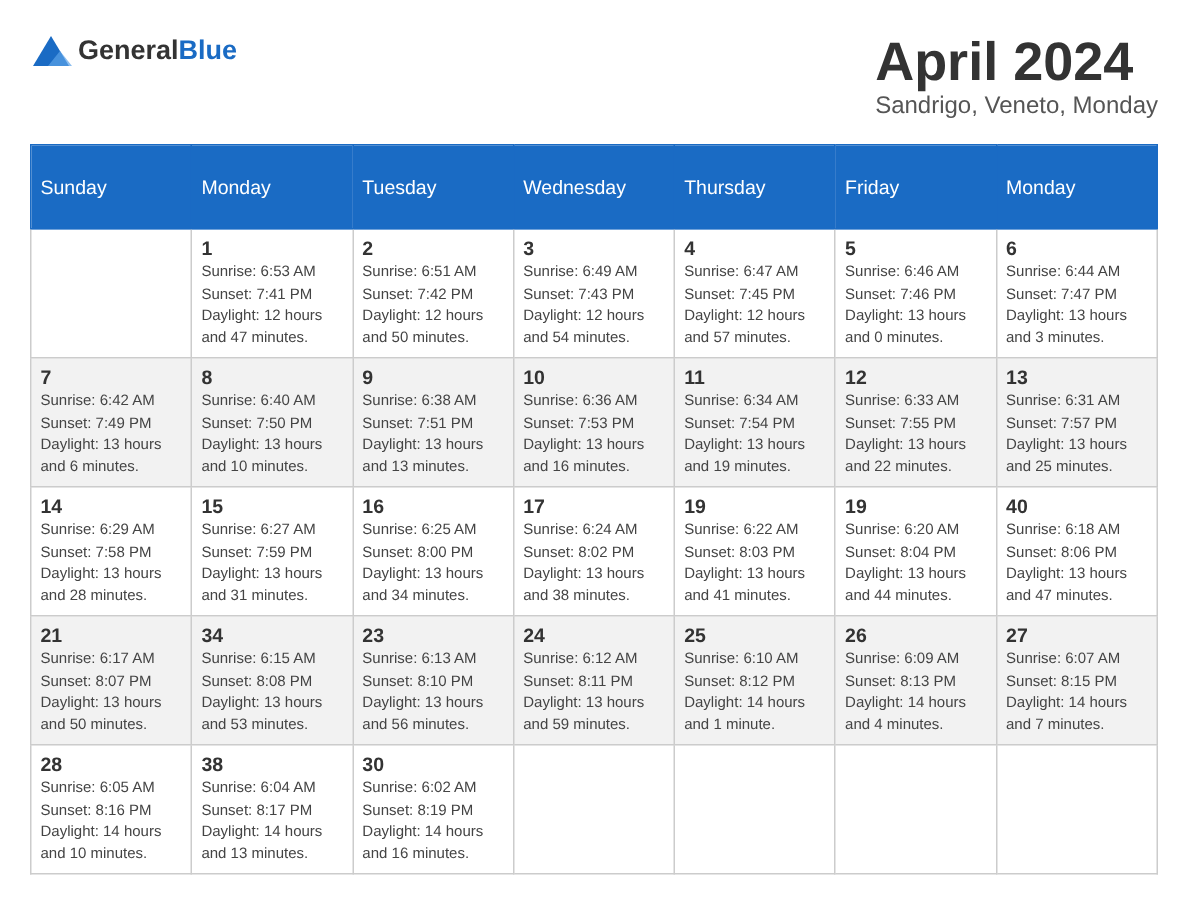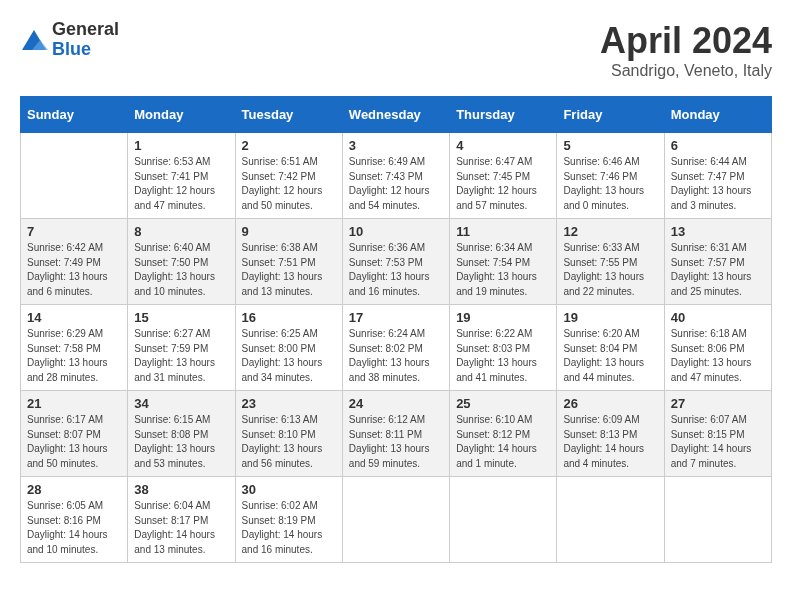--- a/index.html
+++ b/index.html
@@ -15,62 +15,62 @@
       justify-content: space-between;
       align-items: flex-start;
       margin-bottom: 16px;
     }
     .logo {
       display: flex;
       align-items: center;
     }
     .logo-text {
       display: flex;
-      flex-direction: column;
+      flex-direction: row;
       line-height: 1.1;
     }
     .logo-general {
       font-size: 18px;
       font-weight: bold;
       color: #333;
     }
     .logo-blue {
       font-size: 18px;
       font-weight: bold;
       color: #1a6bc4;
     }
     .logo-icon {
       width: 28px;
       height: 28px;
       margin-right: 4px;
     }
     .title-area {
-      text-align: right;
+      text-align: left;
     }
     .month-title {
       font-size: 36px;
       font-weight: bold;
       color: #333;
     }
     .subtitle {
       font-size: 16px;
       color: #555;
     }
     .calendar-table {
       width: 100%;
       border-collapse: collapse;
       font-size: 11px;
     }
     .calendar-table thead tr th {
       background-color: #1a6bc4;
       color: #fff;
       text-align: left;
-      padding: 10px 6px;
+      padding: 20px 6px;
       font-size: 13px;
-      font-weight: bold;
+      font-weight: normal;
       border: 1px solid #1a6bc4;
     }
     .calendar-table tbody tr td {
       vertical-align: top;
       border: 1px solid #ccc;
       padding: 5px 6px;
       width: 107px;
       min-height: 80px;
       height: 80px;
     }
@@ -105,21 +105,21 @@
       <polygon points="14,4 26,24 2,24" fill="#1a6bc4"></polygon>
       <polygon points="20,14 28,24 12,24" fill="#5ba3e8" opacity="0.7"></polygon>
     </svg>
     <div class="logo-text">
       <span class="logo-general">General</span>
       <span class="logo-blue">Blue</span>
     </div>
   </div>
   <div class="title-area">
     <div class="month-title">April 2024</div>
-    <div class="subtitle">Sandrigo, Veneto, Italy</div>
+    <div class="subtitle">Sandrigo, Veneto, Monday</div>
   </div>
 </div>
 
 <table class="calendar-table">
   <thead>
     <tr>
     <th>Sunday</th>
         <th>Monday</th>
         <th>Tuesday</th>
         <th>Wednesday</th>

